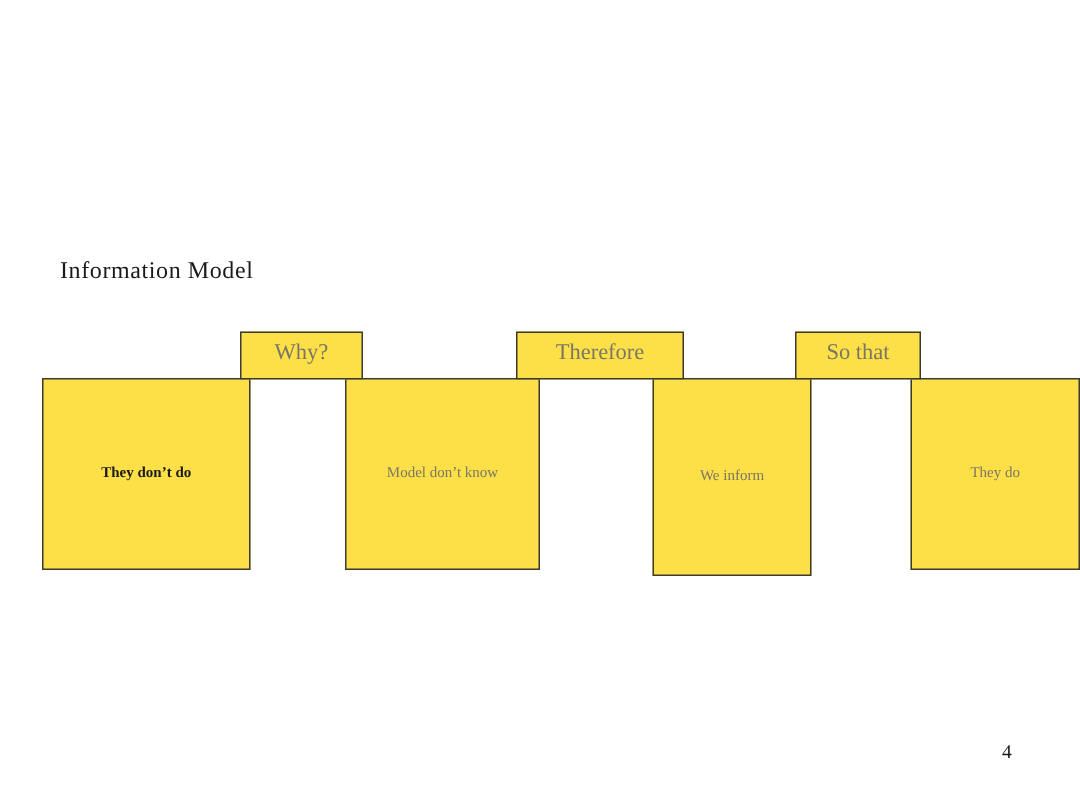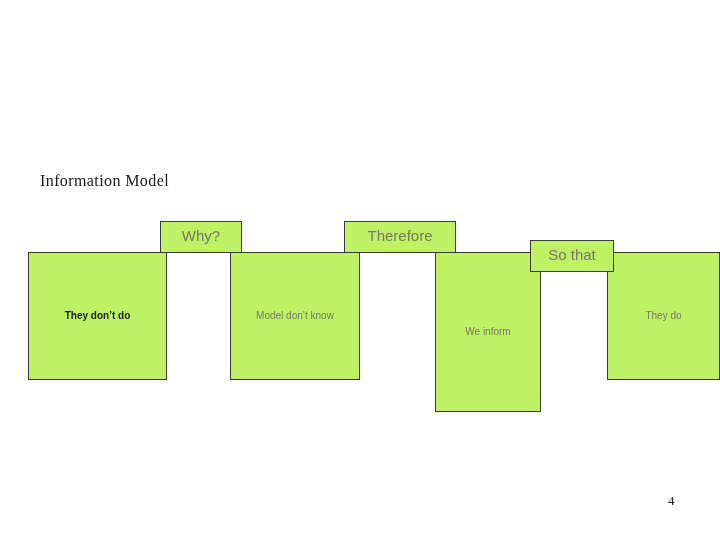--- a/index.html
+++ b/index.html
@@ -29,26 +29,26 @@
     font-size: 16px;
     font-weight: normal;
     color: #1a1a1a;
     letter-spacing: 0.4px;
     white-space: nowrap;
   }
   .box {
     position: absolute;
     box-sizing: border-box;
     border: 1px solid #3a3a32;
-    background: #bef264;
+    background: #fde047;
     display: flex;
     align-items: center;
     justify-content: center;
     text-align: center;
-    font-family: Liberation Sans, sans-serif;
+    font-family: Liberation Serif, serif;
     line-height: 1.18;
   }
   .connector-box {
     font-size: 15px;
     color: #7a7667;
     z-index: 3;
     padding-bottom: 2px;
   }
   .main-box {
     font-size: 10px;
@@ -80,33 +80,33 @@
   <div class="slide-title">Information Model</div>
 
   <div class="box connector-box" style="left:160px; top:221px; width:82px; height:32px;">
     <span class="box-label">Why?</span>
   </div>
 
   <div class="box connector-box" style="left:344px; top:221px; width:112px; height:32px;">
     <span class="box-label">Therefore</span>
   </div>
 
-  <div class="box connector-box" style="left:530px; top:221px; width:84px; height:32px;margin-top:19px;">
+  <div class="box connector-box" style="left:530px; top:221px; width:84px; height:32px;">
     <span class="box-label">So that</span>
   </div>
 
   <div class="box main-box emphasis" style="left:28px; top:252px; width:139px; height:128px;">
     <span class="box-label">They don’t do</span>
   </div>
 
   <div class="box main-box" style="left:230px; top:252px; width:130px; height:128px;">
     <span class="box-label">Model don’t know</span>
   </div>
 
-  <div class="box main-box" style="left:435px; top:252px; width:106px; height:160px;">
+  <div class="box main-box" style="left:435px; top:252px; width:106px; height:132px;">
     <span class="box-label">We inform</span>
   </div>
 
   <div class="box main-box" style="left:607px; top:252px; width:113px; height:128px;">
     <span class="box-label">They do</span>
   </div>
 
   <div class="page-number">4</div>
 
 </div>

